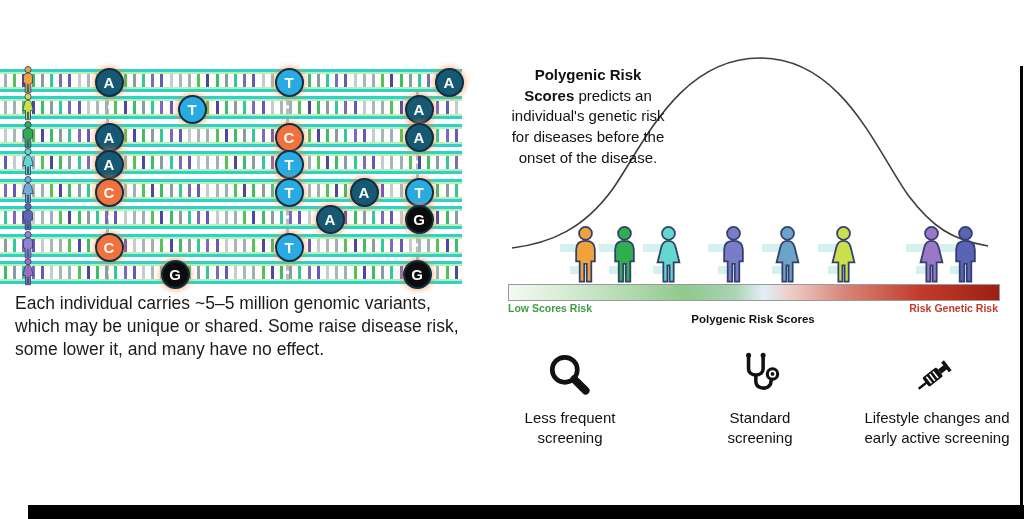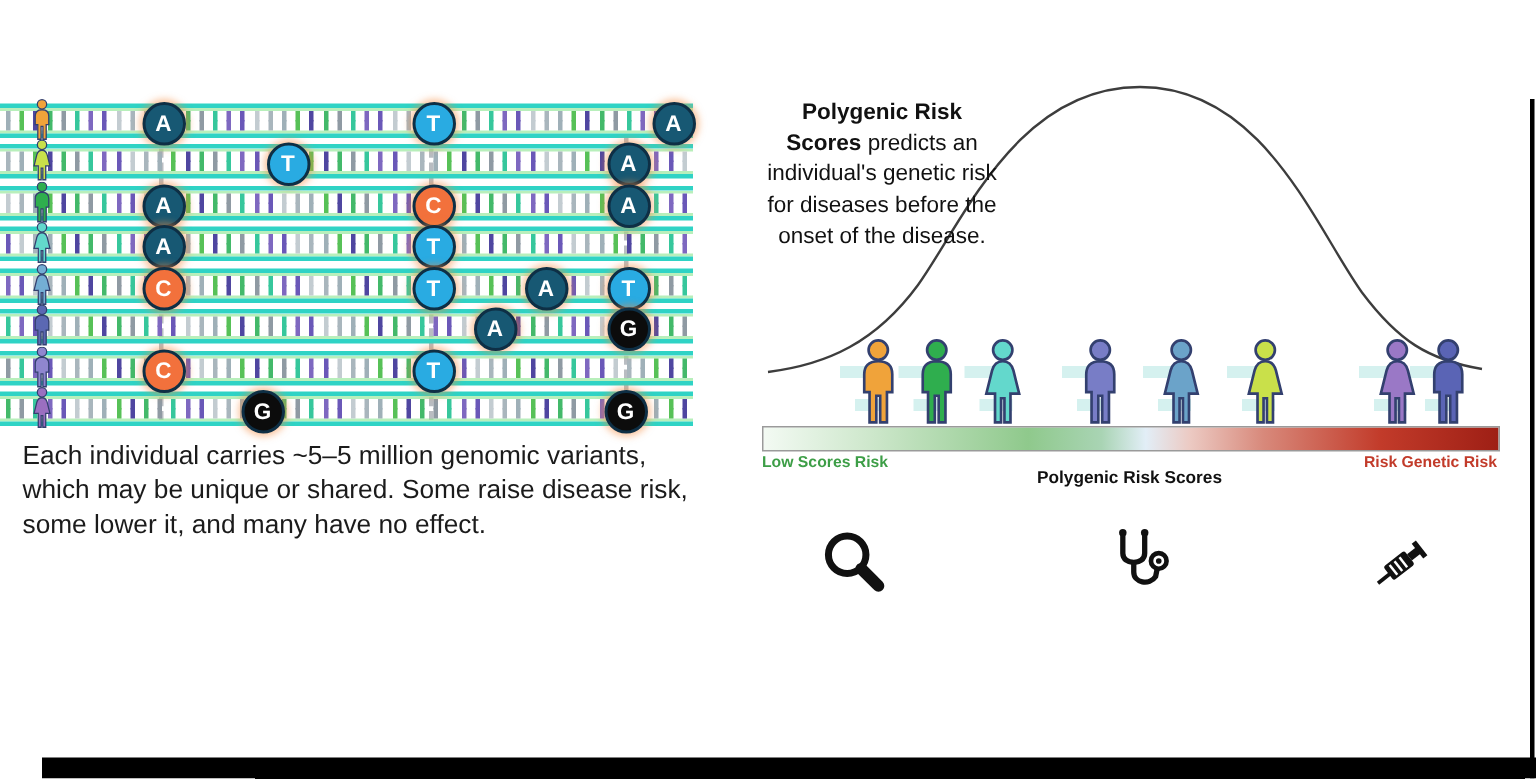--- a/index.html
+++ b/index.html
@@ -984,40 +984,43 @@
 <div class="abs" id="low-risk-label" style="color: rgb(61, 158, 71);">Low Scores Risk</div>
 <div class="abs" id="high-risk-label" style="color: rgb(194, 59, 42);">Risk Genetic Risk</div>
 <div class="abs" id="axis-title">Polygenic Risk Scores</div>
 
 <div id="actions">
     <div class="action-col" style="left: 485px;">
       <div><svg class="action-icon" viewBox="0 0 48 48">
           <circle cx="19" cy="19" r="12" fill="none" stroke="#111" stroke-width="4.5"></circle>
           <path d="M28 28 L39 39" stroke="#111" stroke-width="7.5" stroke-linecap="round"></path>
         </svg></div>
+      <div class="action-label" style="width: 130px; margin: 4px auto 0px;">Less frequent screening</div>
     </div>
     <div class="action-col" style="left: 675px;">
       <div><svg class="action-icon" viewBox="0 0 48 48">
           <circle cx="13" cy="5" r="2.4" fill="#111"></circle>
           <circle cx="27" cy="5" r="2.4" fill="#111"></circle>
           <path d="M13 6 L13 18 C13 26 27 26 27 18 L27 6" fill="none" stroke="#111" stroke-width="3.4"></path>
           <path d="M20 24 L20 30 C20 37 30 39 34 33 L35 28" fill="none" stroke="#111" stroke-width="3.4"></path>
           <circle cx="36" cy="23" r="5" fill="none" stroke="#111" stroke-width="3"></circle>
           <circle cx="36" cy="23" r="1.8" fill="#111"></circle>
         </svg></div>
+      <div class="action-label" style="width: 100px; margin: 4px auto 0px;">Standard screening</div>
     </div>
     <div class="action-col" style="left: 852px;">
       <div><svg class="action-icon" viewBox="0 0 48 48">
           <g transform="rotate(-38 24 24)">
             <rect x="2" y="22.4" width="10" height="2.4" fill="#111"></rect>
             <rect x="11" y="17.5" width="17" height="11" rx="1.5" fill="#111"></rect>
             <line x1="15" y1="19" x2="15" y2="27" stroke="#fff" stroke-width="1.6"></line>
             <line x1="19" y1="19" x2="19" y2="27" stroke="#fff" stroke-width="1.6"></line>
             <line x1="23" y1="19" x2="23" y2="27" stroke="#fff" stroke-width="1.6"></line>
             <rect x="28" y="20.5" width="7" height="5" fill="#111"></rect>
             <rect x="34.5" y="17" width="3.4" height="12" fill="#111"></rect>
           </g>
         </svg></div>
+      <div class="action-label" style="width: 160px; margin: 4px auto 0px;">Lifestyle changes and early active screening</div>
     </div>
   </div>
 
 <div class="abs" id="bottom-bar"></div>
 <div class="abs" id="right-edge"></div>
 
 </body></html>

